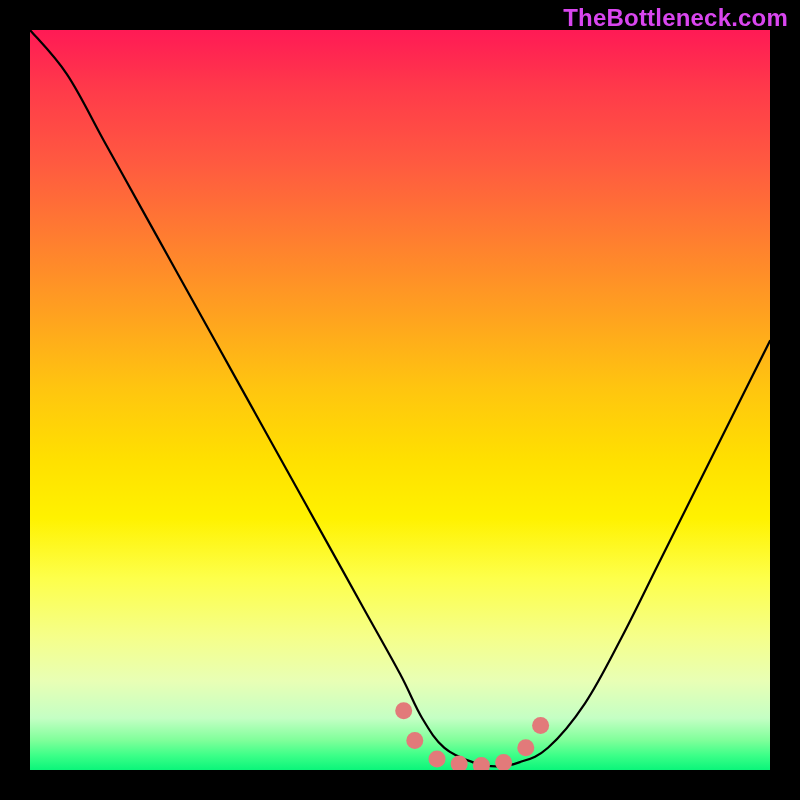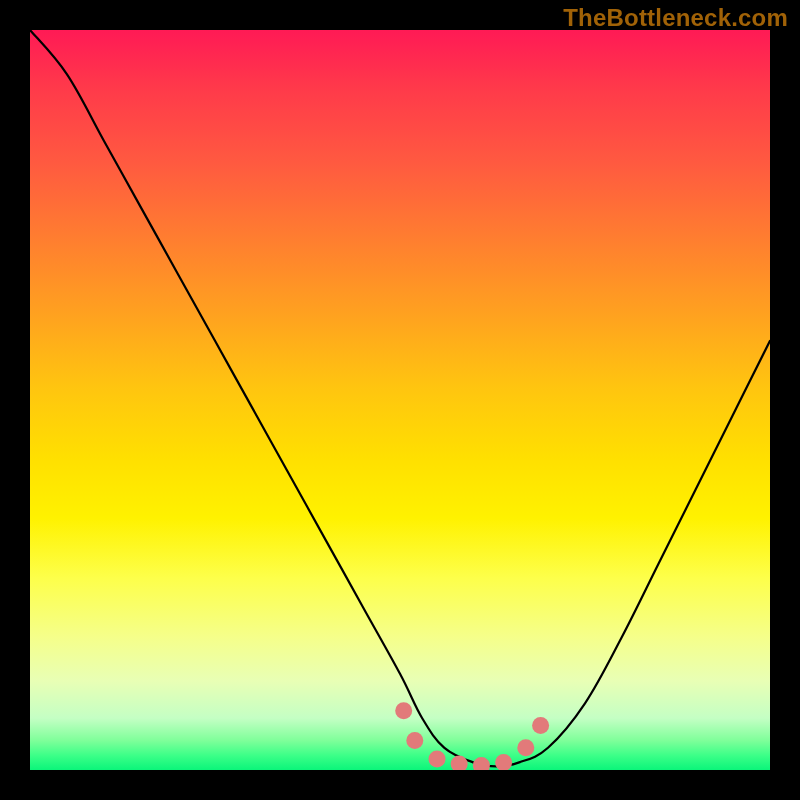--- a/index.html
+++ b/index.html
@@ -49,21 +49,21 @@
     width: 740px;
     height: 740px;
   }
   .watermark {
     position: absolute;
     top: 4px;
     right: 12px;
     font-family: Arial, Helvetica, sans-serif;
     font-size: 24px;
     font-weight: 600;
-    color: #a16207;
+    color: #d946ef;
     letter-spacing: 0.2px;
   }
 </style>
 </head>
 <body>
 
 <div class="frame">
   <div class="watermark">TheBottleneck.com</div>
   <div class="plot">
     <svg class="curve" viewBox="0 0 740 740" preserveAspectRatio="none">

